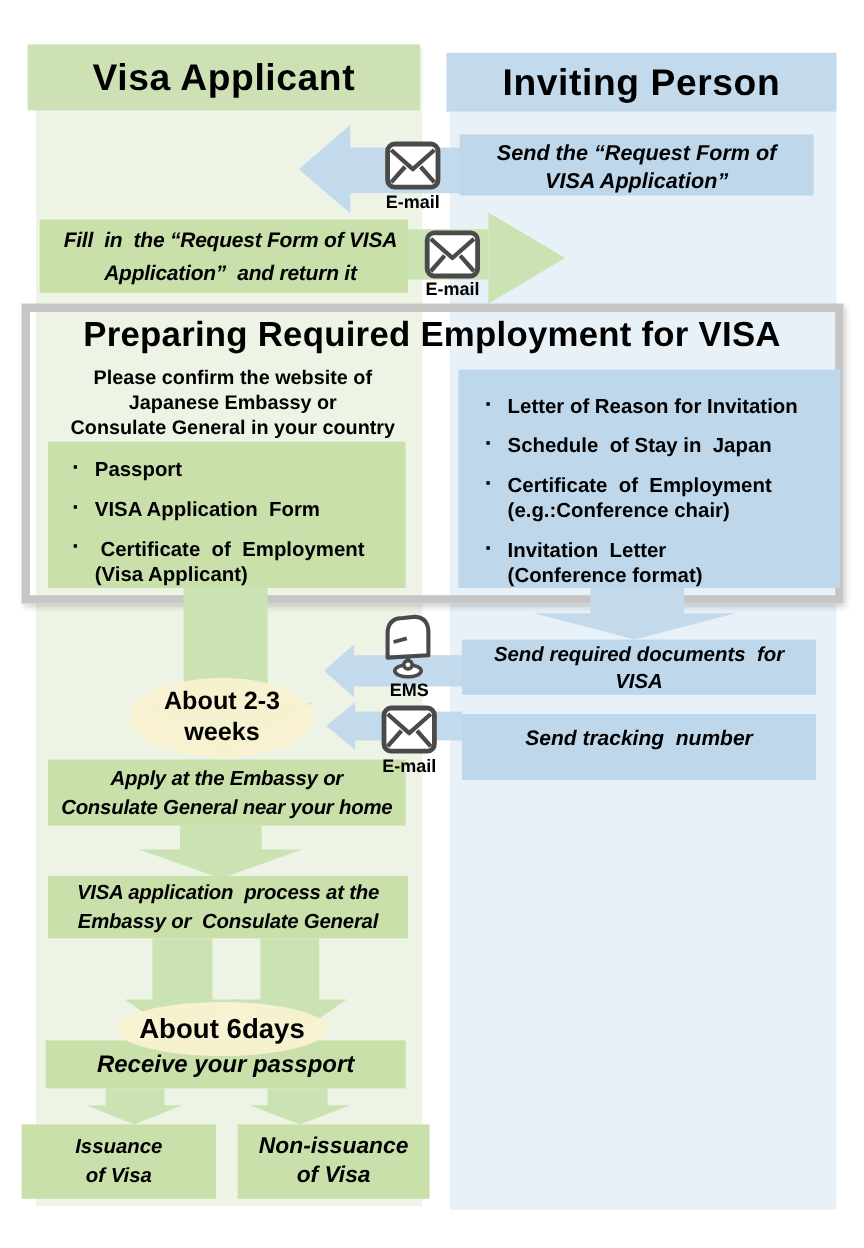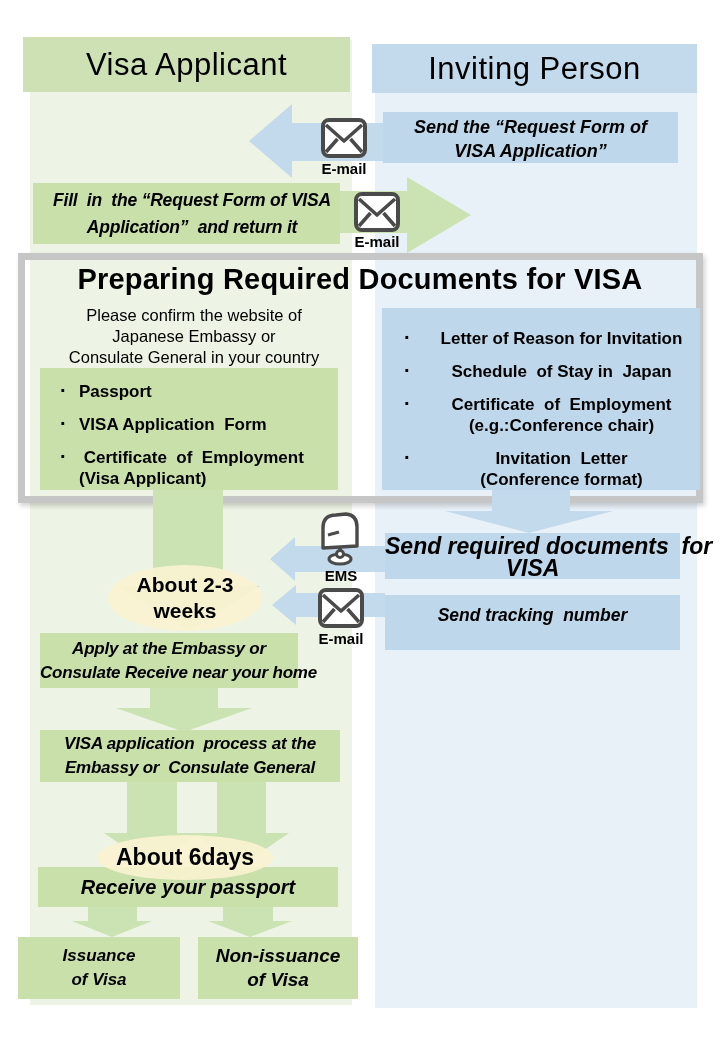--- a/index.html
+++ b/index.html
@@ -13,30 +13,30 @@
     --bluearrow:#c3d9ec;
     --yellow:rgba(251,243,208,0.9);
     --ink:#0a0a0a;
     --icon:#4a4a4a;
   }
   html,body{margin:0;padding:0;background:#fff;}
   .page{position:relative;width:720px;height:1040px;background:#fff;overflow:hidden;
         font-family:"Liberation Sans",sans-serif;color:var(--ink);}
   .abs{position:absolute;}
   .z0{z-index:0}.z1{z-index:1}.z2{z-index:2}.z3{z-index:3}.z4{z-index:4}
-  .hdr{font-weight:normal;font-size:31px;text-align:center;color:#000;letter-spacing:.5px;}
+  .hdr{font-weight:bold;font-size:31px;text-align:center;color:#000;letter-spacing:.5px;}
   .gfill{background:var(--green);}
   .bfill{background:var(--blue);}
   .garrow{background:var(--greenarrow);}
   .barrow{background:var(--bluearrow);}
   .tri{width:0;height:0;}
   .box-text{font-weight:bold;color:#000;text-align:center;}
   .box-text div{white-space:pre;font-style:italic;}
   .left-text{text-align:center;}
-  .note{font-weight:normal;font-size:16.5px;line-height:21px;text-align:center;color:#000;}
+  .note{font-weight:bold;font-size:16.5px;line-height:21px;text-align:center;color:#000;}
   .note div{white-space:pre;}
   ul.doclist{list-style:none;margin:0;padding:0;}
   ul.doclist li{position:relative;padding-left:27px;font-weight:bold;font-size:17px;
                 line-height:21px;white-space:pre;color:#000;}
   ul.doclist li::before{content:"\00B7";position:absolute;left:8px;top:-1px;font-size:20px;}
   ul.doclist .sub{display:block;white-space:pre;}
   .ell{border-radius:50%;background:var(--yellow);text-align:center;font-weight:bold;color:#000;margin-top:47px;}
   .icon-label{font-size:15px;font-weight:bold;text-align:center;color:#000;white-space:nowrap;}
   .frame{border:7px solid #c6c6c6;box-sizing:border-box;box-shadow:2px 3px 5px rgba(0,0,0,0.18);}
   .frame-title{font-weight:bold;font-size:29px;text-align:center;color:#000;letter-spacing:.2px;}
@@ -77,54 +77,54 @@
   <div class="abs z4" style="left:353px;top:190px;">
     <svg width="48" height="44" viewBox="0 0 48 44">
       <rect x="3" y="4" width="42" height="36" rx="6" fill="#fff" stroke="var(--icon)" stroke-width="4"></rect>
       <path d="M6 9 L24 25 L42 9" fill="none" stroke="var(--icon)" stroke-width="3.6" stroke-linejoin="round"></path>
       <path d="M6 36 L17.5 23 M42 36 L30.5 23" fill="none" stroke="var(--icon)" stroke-width="3.6"></path>
     </svg>
   </div>
   <div class="abs z4 icon-label" style="left:345px;top:233px;width:64px;">E-mail</div>
 
   <div class="abs z1 frame" style="left:18px;top:253px;width:685px;height:250px;"></div>
-  <div class="abs z3 frame-title" style="left:30px;top:263px;width:660px;">Preparing Required Documents for VISA</div>
+  <div class="abs z3 frame-title" style="left:30px;top:263px;width:660px;">Preparing Required Employment for VISA</div>
   <div class="abs z3 note" style="left:44px;top:305px;width:300px;">
       <div>Please confirm the website of</div>
       <div>Japanese Embassy or</div>
       <div>Consulate General in your country</div>
     </div>
 
   <div class="abs z3 gfill" style="left:40px;top:368px;width:298px;height:122px;padding:13px 0 0 12px;box-sizing:border-box;">
     <ul class="doclist">
         <li><span>Passport</span></li>
         <li><span>VISA Application  Form</span></li>
         <li><span> Certificate  of  Employment</span><span class="sub">(Visa Applicant)</span></li>
       </ul>
   </div>
   <style>ul.doclist li{margin-bottom:12px;}</style>
-  <div class="abs z3 bfill" style="left:382px;top:308px;width:318px;height:182px;padding:20px 0 0 14px;box-sizing:border-box;text-align:center;">
+  <div class="abs z3 bfill" style="left:382px;top:308px;width:318px;height:182px;padding:20px 0 0 14px;box-sizing:border-box;">
     <ul class="doclist">
         <li><span>Letter of Reason for Invitation</span></li>
         <li><span>Schedule  of Stay in  Japan</span></li>
         <li><span>Certificate  of  Employment</span><span class="sub">(e.g.:Conference chair)</span></li>
         <li><span>Invitation  Letter</span><span class="sub">(Conference format)</span></li>
       </ul>
   </div>
 
   <div class="abs z2 garrow" style="left:153px;top:487px;width:70px;height:100px;"></div>
   <div class="abs z2 tri" style="left:118px;top:586px;border-left:71px solid transparent;border-right:71px solid transparent;border-top:45px solid var(--greenarrow);"></div>
   <div class="abs z4 ell" style="left:108px;top:518px;width:154px;height:66px;font-size:21px;line-height:26px;padding-top:7px;box-sizing:border-box;">
       <div>About 2-3</div>
       <div>weeks</div>
     </div>
 
   <div class="abs z2 barrow" style="left:492px;top:487px;width:78px;height:25px;"></div>
   <div class="abs z2 tri" style="left:445px;top:511px;border-left:84px solid transparent;border-right:84px solid transparent;border-top:22px solid var(--bluearrow);"></div>
-  <div class="abs z3 bfill box-text" style="left:385px;top:533px;width:295px;height:46px;font-size:23px;line-height:22px;padding-top:2px;box-sizing:border-box;">
+  <div class="abs z3 bfill box-text" style="left:385px;top:533px;width:295px;height:46px;font-size:17px;line-height:22px;padding-top:2px;box-sizing:border-box;">
       <div>Send required documents  for</div>
       <div>VISA</div>
     </div>
   <div class="abs z2 barrow" style="left:295px;top:546px;width:90px;height:26px;"></div>
   <div class="abs z2 tri" style="left:270px;top:537px;border-top:22px solid transparent;border-bottom:22px solid transparent;border-right:25px solid var(--bluearrow);"></div>
   <div class="abs z4" style="left:314px;top:508px;">
     <svg width="52" height="58" viewBox="0 0 52 58">
       <ellipse cx="26" cy="51" rx="11" ry="5" fill="#fff" stroke="var(--icon)" stroke-width="3"></ellipse>
       <path d="M26 38 v9" stroke="var(--icon)" stroke-width="3.4"></path>
       <circle cx="26" cy="46" r="3.5" fill="#fff" stroke="var(--icon)" stroke-width="3"></circle>
@@ -141,23 +141,23 @@
   <div class="abs z2 tri" style="left:272px;top:585px;border-top:20px solid transparent;border-bottom:20px solid transparent;border-right:24px solid var(--bluearrow);"></div>
   <div class="abs z4" style="left:317px;top:586px;">
     <svg width="48" height="44" viewBox="0 0 48 44">
       <rect x="3" y="4" width="42" height="36" rx="6" fill="#fff" stroke="var(--icon)" stroke-width="4"></rect>
       <path d="M6 9 L24 25 L42 9" fill="none" stroke="var(--icon)" stroke-width="3.6" stroke-linejoin="round"></path>
       <path d="M6 36 L17.5 23 M42 36 L30.5 23" fill="none" stroke="var(--icon)" stroke-width="3.6"></path>
     </svg>
   </div>
   <div class="abs z4 icon-label" style="left:309px;top:630px;width:64px;">E-mail</div>
 
-  <div class="abs z3 gfill box-text" style="left:40px;top:633px;width:258px;height:55px;font-size:17px;line-height:24px;padding-top:4px;box-sizing:border-box;letter-spacing:-0.2px;">
+  <div class="abs z3 gfill box-text" style="left:40px;top:633px;width:298px;height:55px;font-size:17px;line-height:24px;padding-top:4px;box-sizing:border-box;letter-spacing:-0.2px;">
       <div>Apply at the Embassy or</div>
-      <div>Consulate Receive near your home</div>
+      <div>Consulate General near your home</div>
     </div>
 
   <div class="abs z2 garrow" style="left:150px;top:688px;width:68px;height:21px;"></div>
   <div class="abs z2 tri" style="left:116px;top:708px;border-left:68px solid transparent;border-right:68px solid transparent;border-top:24px solid var(--greenarrow);"></div>
 
   <div class="abs z3 gfill box-text" style="left:40px;top:730px;width:300px;height:52px;font-size:17px;line-height:24px;padding-top:2px;box-sizing:border-box;letter-spacing:-0.2px;">
       <div>VISA application  process at the</div>
       <div>Embassy or  Consulate General</div>
     </div>
 

